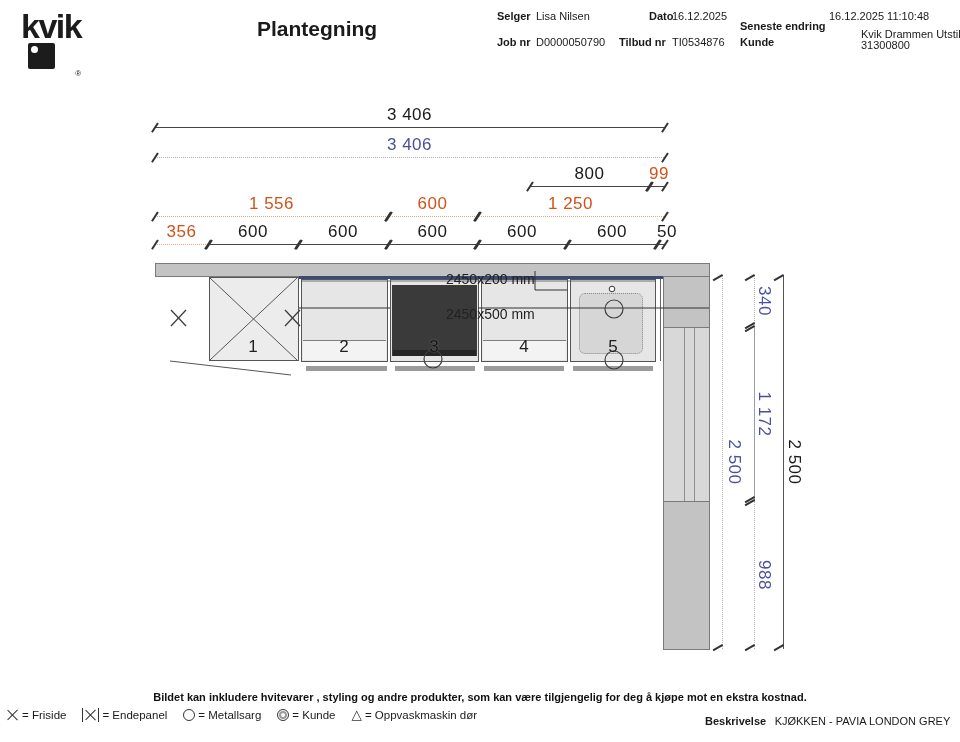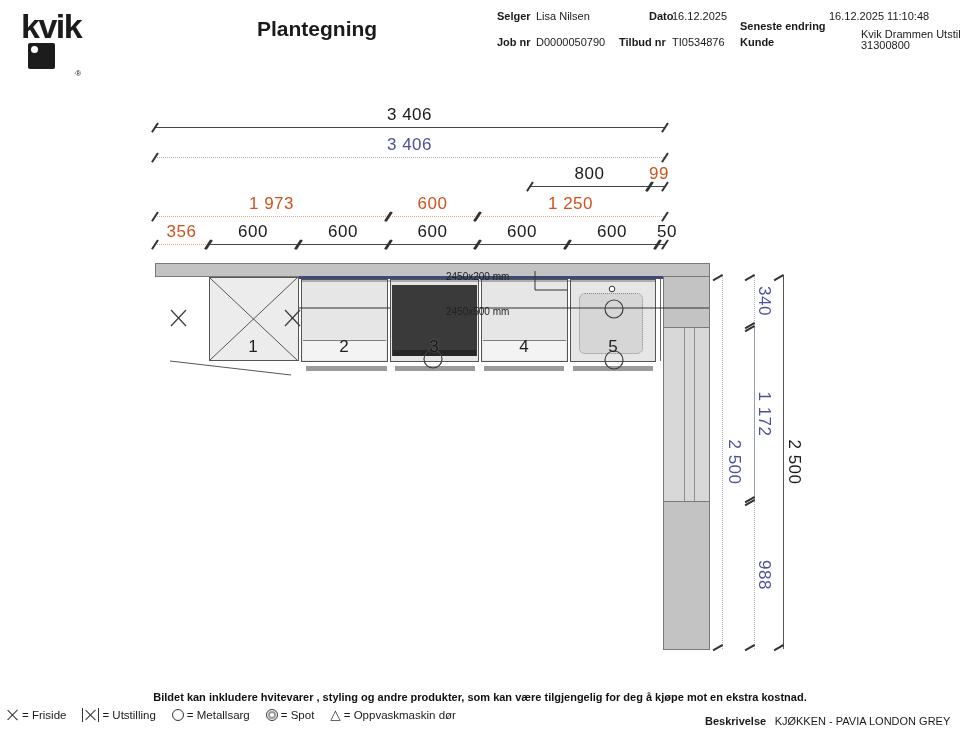--- a/index.html
+++ b/index.html
@@ -60,21 +60,21 @@
   .cab .band { position:absolute; left:1px; right:1px; bottom:1px; height:20px;
                background:#f3f3f3; border-top:1px solid #7e7e7e; }
   .cab .dark { position:absolute; left:1px; right:1px; top:5px; bottom:5px; background:#3a3a3a; }
   .cab .dark::after { content:''; position:absolute; left:1px; right:1px; bottom:0; height:6px; background:#262626; }
   .cab .sink { position:absolute; left:8px; top:13px; width:64px; height:61px;
                background:#d6d6d6; border:1px dotted #8a8a8a; border-radius:6px; }
   .shadow { position:absolute; top:366px; height:5px; background:#9b9b9b; }
   .endpanel-line { position:absolute; width:1px; background:#666; }
   .cab-num { position:absolute; width:24px; text-align:center; font-size:17px; color:#1f1f1f; }
   .cab-num.on-dark { color:#151515; text-shadow:0 0 2px rgba(255,255,255,.35); }
-  .ann { position:absolute; font-size:10px; color:#222; white-space:nowrap; }
+  .ann { position:absolute; font-size:14px; color:#222; white-space:nowrap; }
 
   
   .disclaimer { position:absolute; left:0; right:0; top:691px; text-align:center; font-size:11px; color:#111;font-weight:bold; }
   .legend { position:absolute; left:6px; top:708px; display:flex; align-items:center; gap:16px; }
   .leg-item { display:flex; align-items:center; gap:3px; font-size:11.5px; }
   .sym-x { position:relative; display:inline-block; width:13px; height:13px; }
   .sym-x::before, .sym-x::after { content:''; position:absolute; left:5.8px; top:-0.5px;
     width:1.4px; height:14px; background:#333; }
   .sym-x::before { transform:rotate(45deg); } .sym-x::after { transform:rotate(-45deg); }
   .sym-end { display:inline-flex; align-items:center; justify-content:center;
@@ -126,21 +126,21 @@
   <div class="hrow" style="top:164px;">
     <div class="hseg solid" style="left:530px; width:119px;">
       <span class="dlbl c-black">800</span>
       </div>
     <div class="hseg solid" style="left:649px; width:15px;">
       <span class="dlbl c-orange">99</span>
       </div>
   </div>
   <div class="hrow" style="top:194px;">
     <div class="hseg dot-org" style="left:155px; width:233px;">
-      <span class="dlbl c-orange">1 973</span>
+      <span class="dlbl c-orange">1 556</span>
       </div>
     <div class="hseg dot-org" style="left:388px; width:89px;">
       <span class="dlbl c-orange">600</span>
       </div>
     <div class="hseg dot-org" style="left:477px; width:187px;">
       <span class="dlbl c-orange">1 250</span>
       </div>
   </div>
   <div class="hrow" style="top:222px;">
     <div class="hseg dot-org" style="left:155px; width:53px;">
@@ -244,29 +244,29 @@
 
   <div class="legend">
     <div class="leg-item">
       <span class="sym-x"></span>
       <span>= Friside</span>
     </div>
     <div class="leg-item">
       <span class="sym-end">
           <span class="sym-x"></span>
         </span>
-      <span>= Utstilling</span>
+      <span>= Endepanel</span>
     </div>
     <div class="leg-item">
       <span class="sym-circle"></span>
       <span>= Metallsarg</span>
     </div>
     <div class="leg-item">
       <span class="sym-spot"></span>
-      <span>= Spot</span>
+      <span>= Kunde</span>
     </div>
     <div class="leg-item">
       <span class="sym-tri"></span>
       <span>= Oppvaskmaskin dør</span>
     </div>
   </div>
 
   <div class="abs" style="left:705px; top:711px; white-space:nowrap;">
     <span class="descr-label">Beskrivelse</span>
     <span class="descr-value">KJØKKEN - PAVIA LONDON GREY</span>

